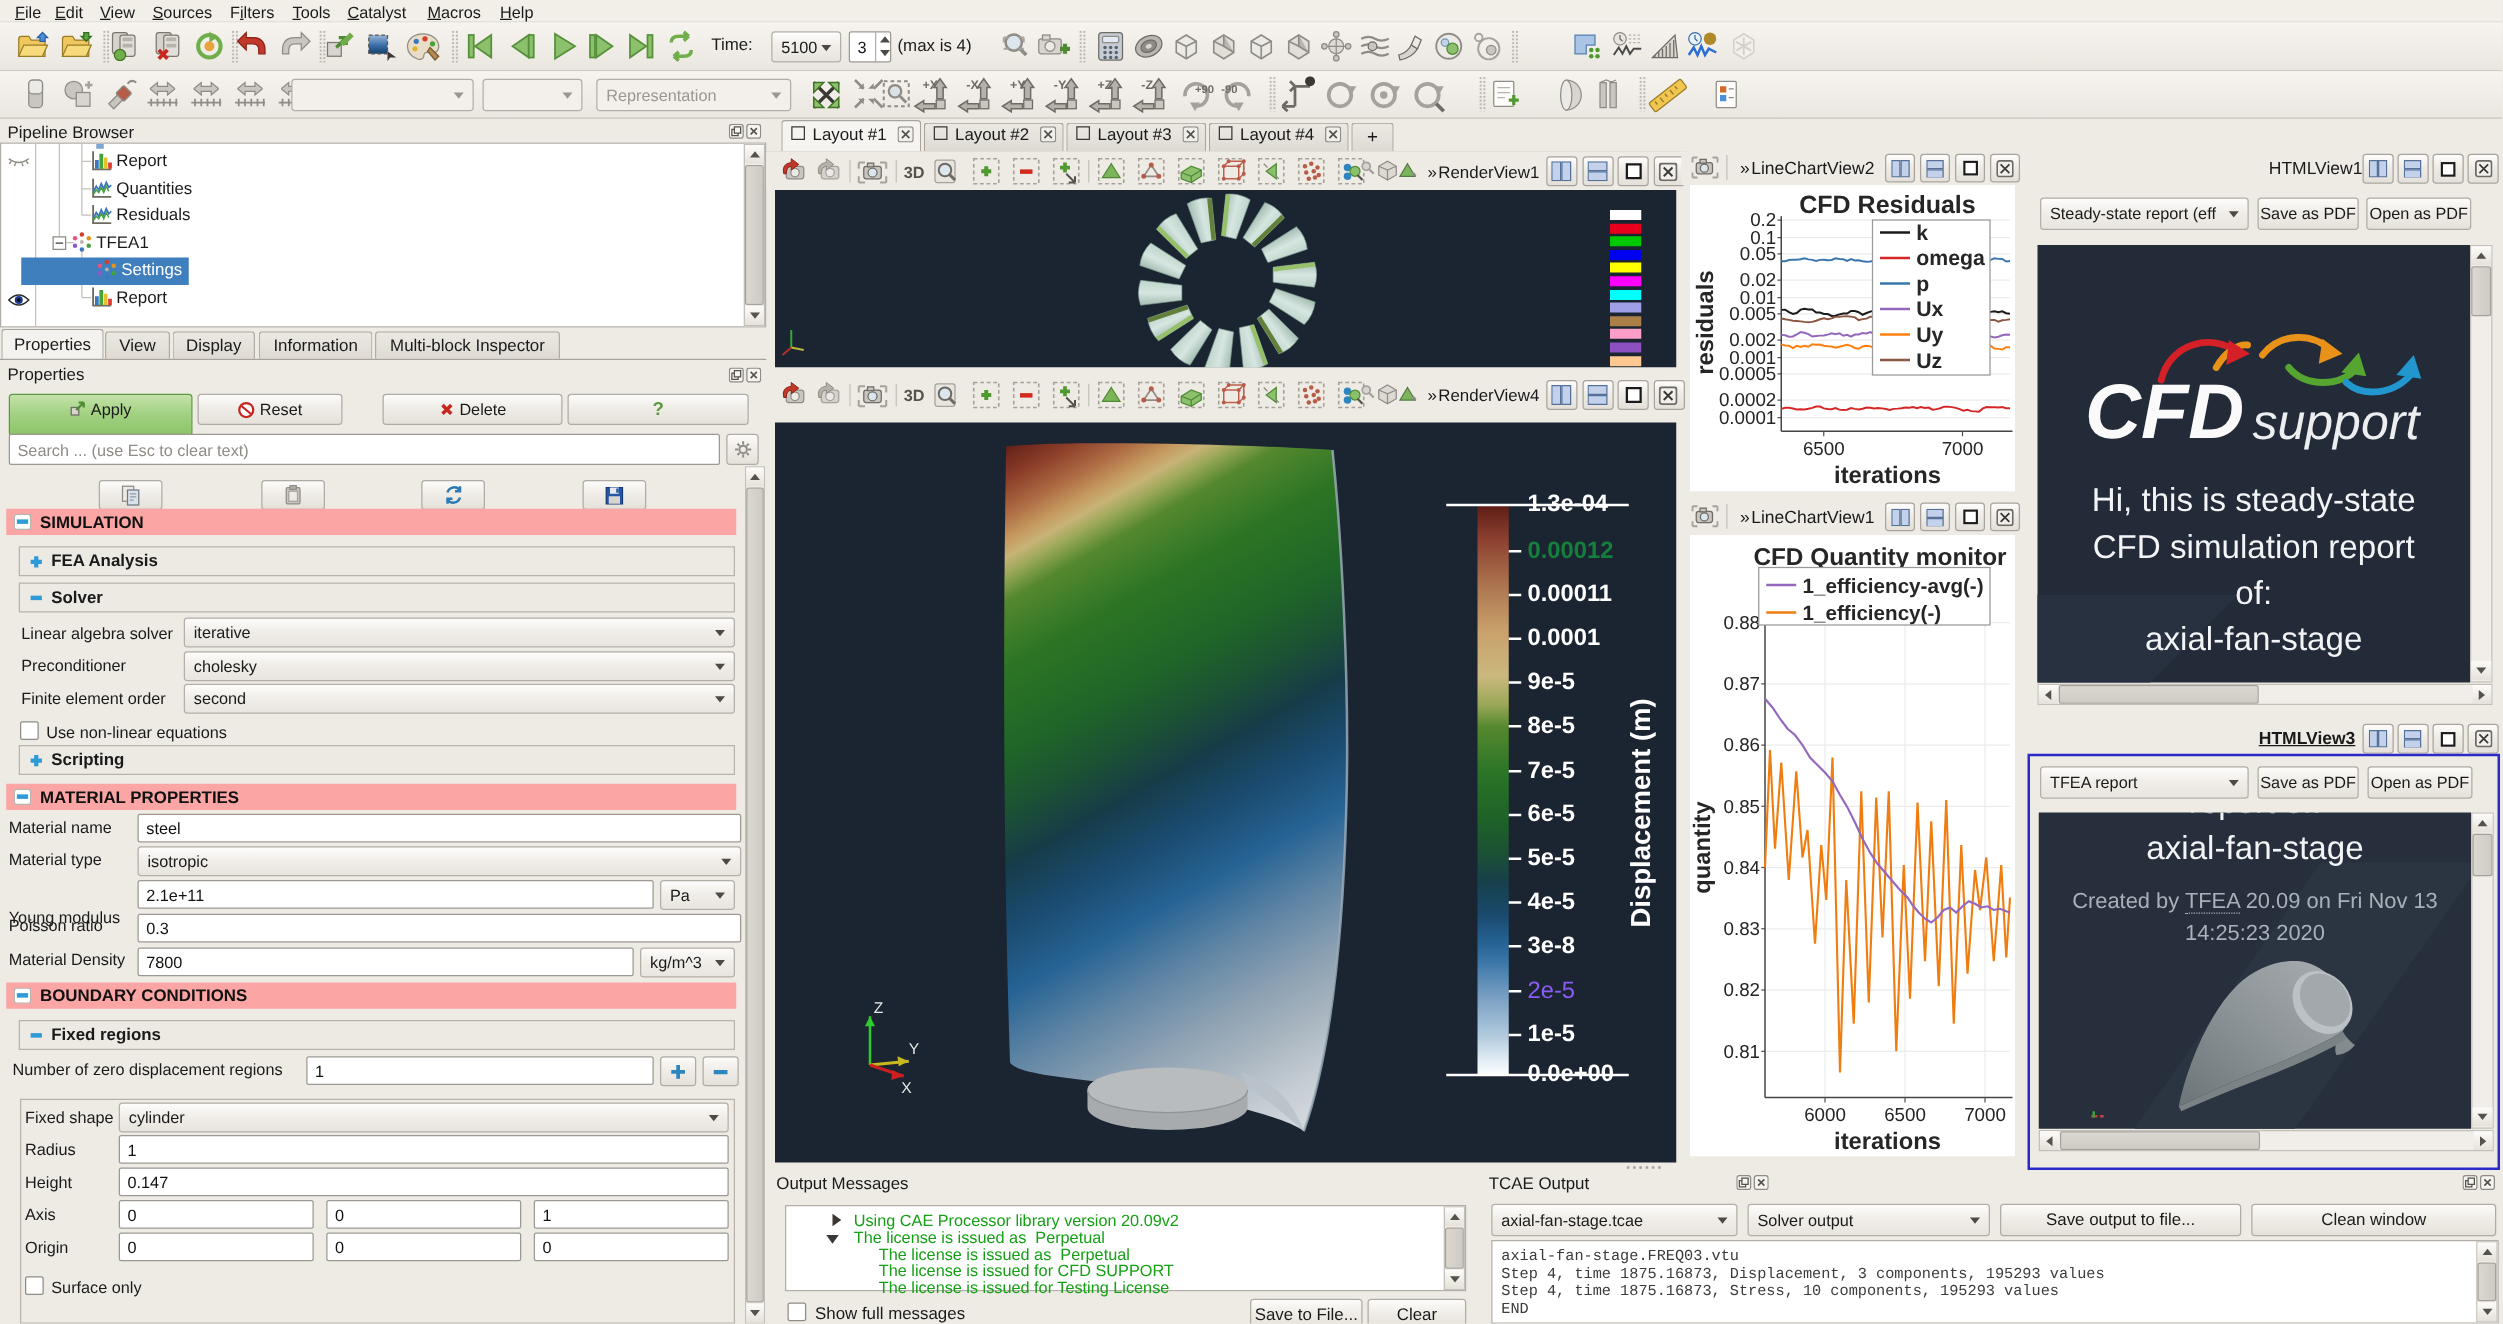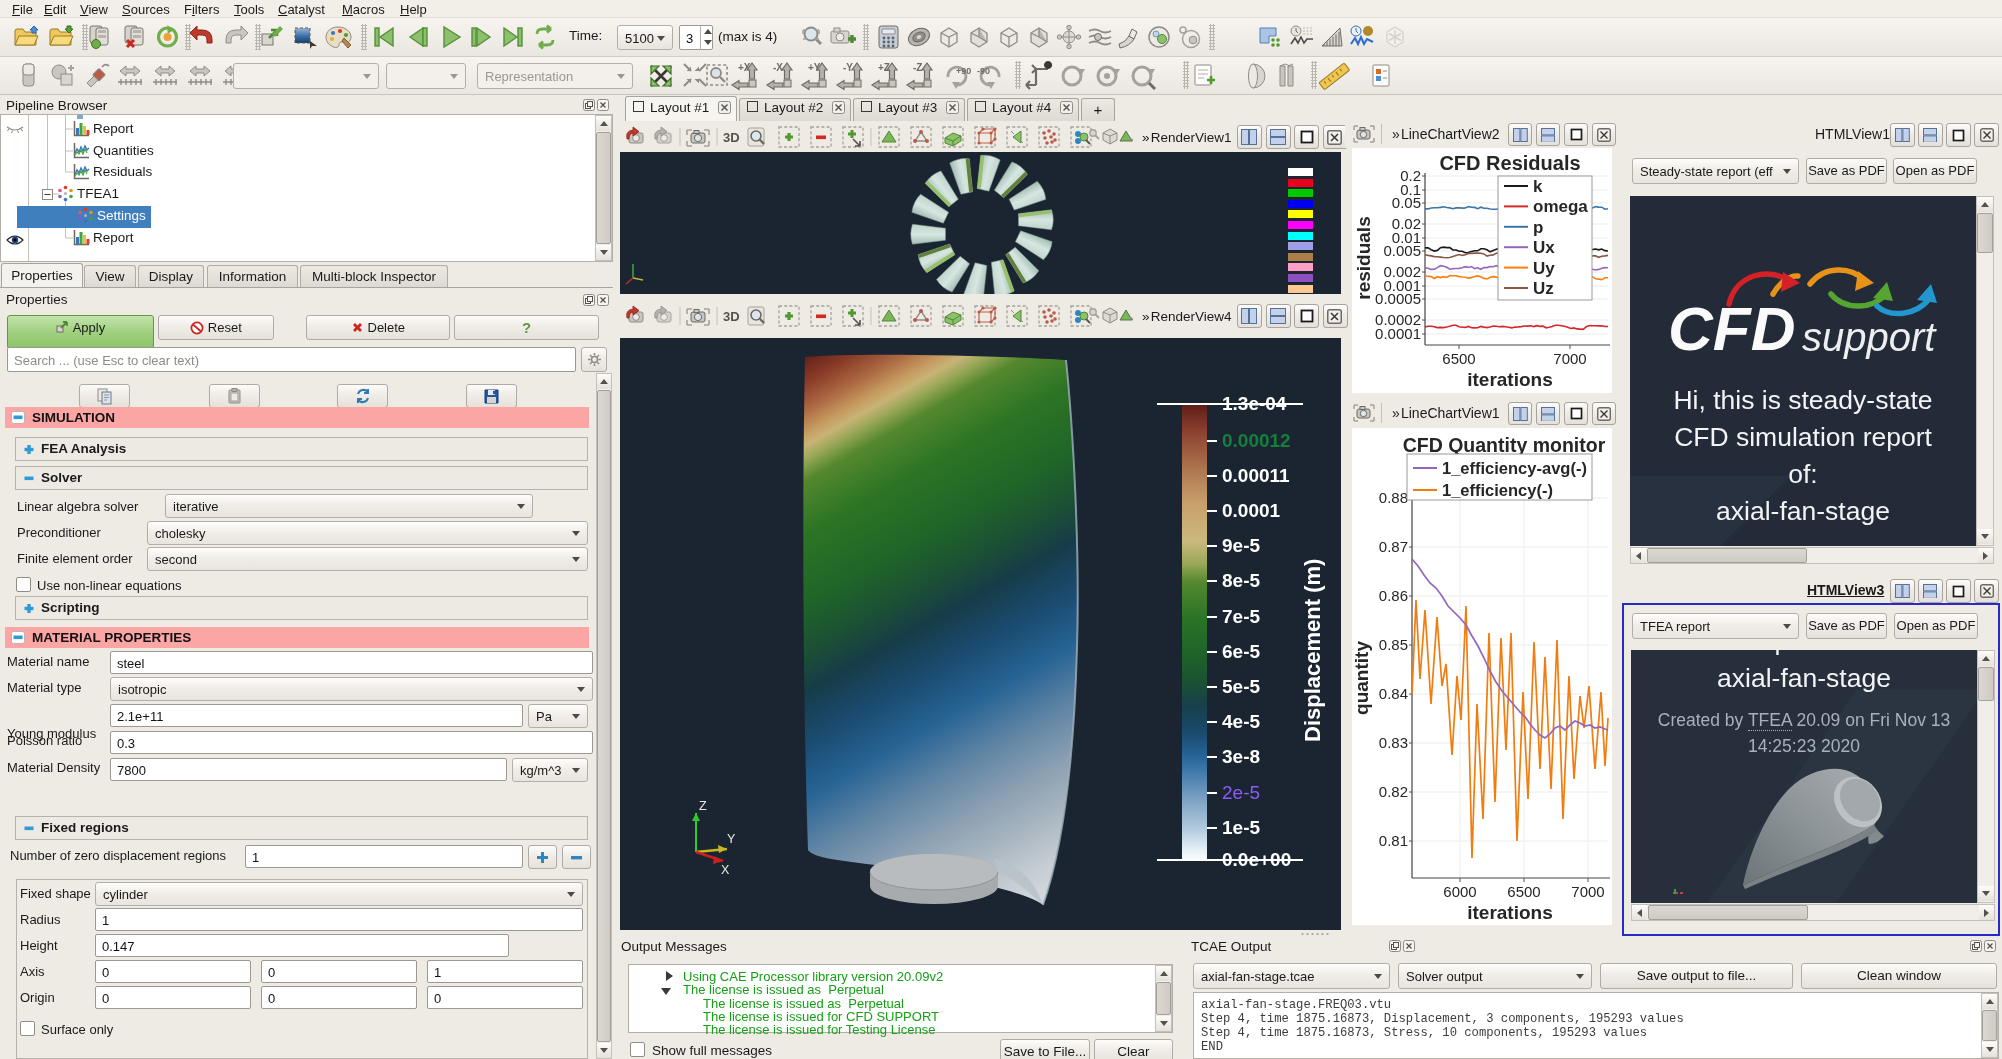--- a/index.html
+++ b/index.html
@@ -586,21 +586,21 @@
       </div>
       <div class="grp" style="top:203px">
         <span class="mi">
           <svg width="14" height="13">
             <rect x="2.5" y="4.5" width="9" height="3.6" fill="#2e9bd6"></rect>
           </svg>
         </span>
         <span class="t">Solver</span>
       </div>
       <div class="lbl" style="left:17px;top:236px">Linear algebra solver</div>
-      <div class="combo" style="left:165px;top:231px;width:368px;height:24px">
+      <div class="combo" style="left:147px;top:231px;width:441px;height:24px">
         <span class="tx">iterative</span>
         <span class="ar"></span>
       </div>
       <div class="lbl" style="left:17px;top:262px">Preconditioner</div>
       <div class="combo" style="left:147px;top:258px;width:441px;height:24px">
         <span class="tx">cholesky</span>
         <span class="ar"></span>
       </div>
       <div class="lbl" style="left:17px;top:288px">Finite element order</div>
       <div class="combo" style="left:147px;top:284px;width:441px;height:24px">
@@ -649,20 +649,29 @@
         <span class="tx">0.3</span>
       </div>
       <div class="lbl" style="left:7px;top:497px">Material Density</div>
       <div class="in" style="left:110px;top:495px;width:397px;height:23px">
         <span class="tx">7800</span>
       </div>
       <div class="combo" style="left:512px;top:495px;width:76px;height:24px">
         <span class="tx">kg/m^3</span>
         <span class="ar"></span>
       </div>
+      <div class="ylw" style="top:523px">
+        <span class="mi">
+          <svg width="14" height="13">
+            <rect x="0.5" y="0.5" width="13" height="12" rx="2" fill="#fff" stroke="#b9b5af"></rect>
+            <rect x="2.5" y="4.5" width="9" height="3.6" fill="#2e9bd6"></rect>
+          </svg>
+        </span>
+        <span class="t">BOUNDARY CONDITIONS</span>
+      </div>
       <div class="grp" style="top:553px">
         <span class="mi">
           <svg width="14" height="13">
             <rect x="2.5" y="4.5" width="9" height="3.6" fill="#2e9bd6"></rect>
           </svg>
         </span>
         <span class="t">Fixed regions</span>
       </div>
       <div class="lbl" style="left:10px;top:585px">Number of zero displacement regions</div>
       <div class="in" style="left:245px;top:582px;width:278px;height:23px">
@@ -682,21 +691,21 @@
       <div class="lbl" style="left:20px;top:623px">Fixed shape</div>
       <div class="combo" style="left:95px;top:619px;width:488px;height:24px">
         <span class="tx">cylinder</span>
         <span class="ar"></span>
       </div>
       <div class="lbl" style="left:20px;top:649px">Radius</div>
       <div class="in" style="left:95px;top:645px;width:488px;height:23px">
         <span class="tx">1</span>
       </div>
       <div class="lbl" style="left:20px;top:675px">Height</div>
-      <div class="in" style="left:95px;top:671px;width:414px;height:23px">
+      <div class="in" style="left:95px;top:671px;width:488px;height:23px">
         <span class="tx">0.147</span>
       </div>
       <div class="lbl" style="left:20px;top:701px">Axis</div>
       <div class="in" style="left:95px;top:697px;width:156px;height:23px">
         <span class="tx">0</span>
       </div>
       <div class="in" style="left:261px;top:697px;width:156px;height:23px">
         <span class="tx">0</span>
       </div>
       <div class="in" style="left:427px;top:697px;width:156px;height:23px">

